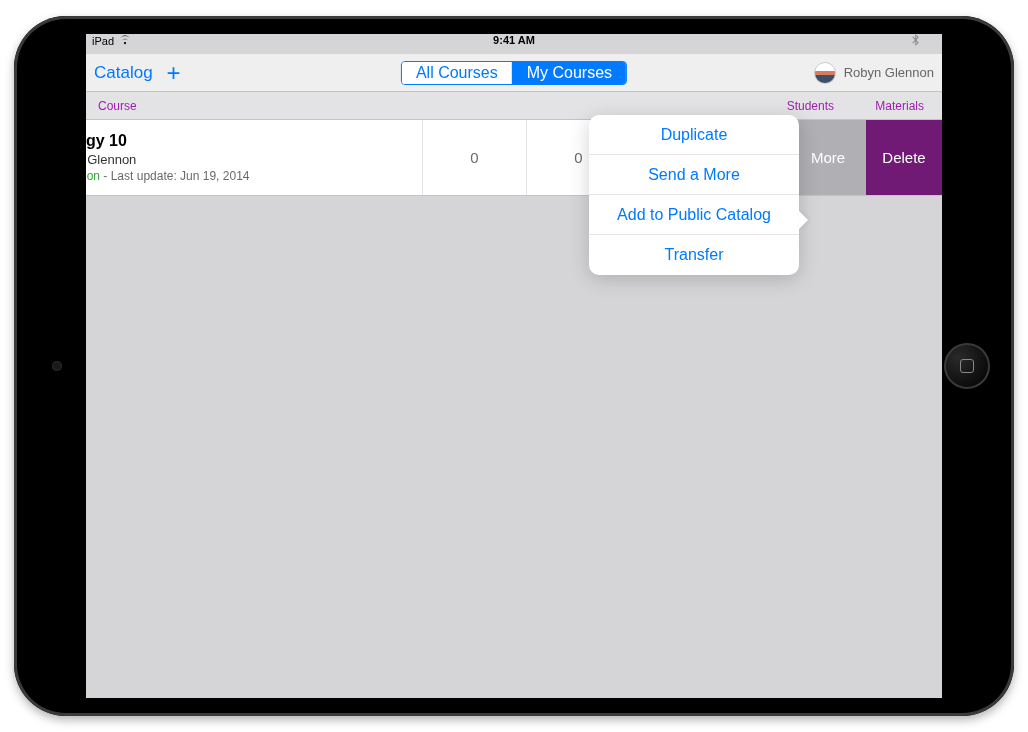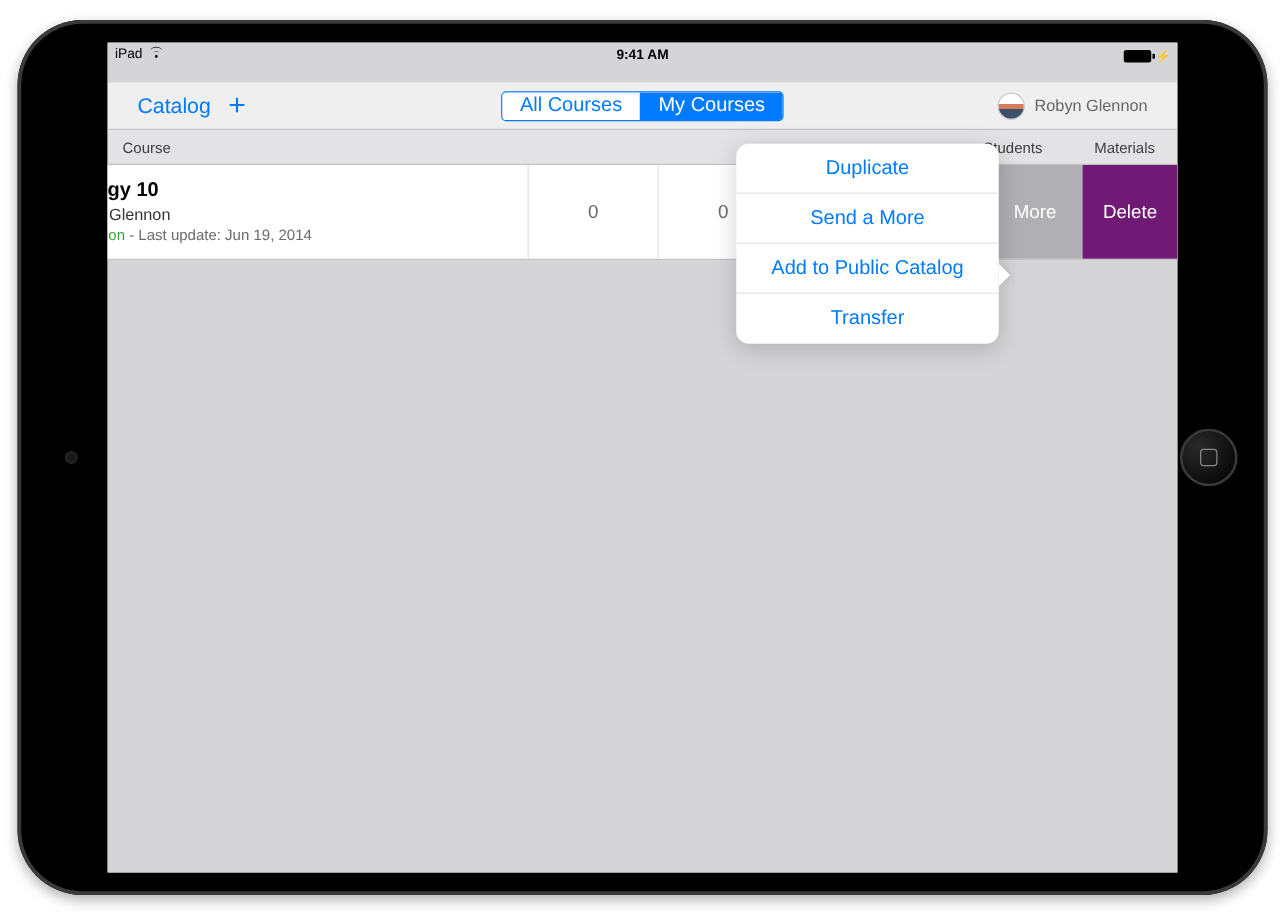--- a/index.html
+++ b/index.html
@@ -57,42 +57,42 @@
       width: 14px;
       height: 14px;
       border: 1.5px solid #888;
       border-radius: 3px;
     }
     
     .status-bar {
       height: 20px;
       background: #d5d5d8;
       display: flex;
-      align-items: flex-end;
+      align-items: flex-start;
       font-size: 11px;
       color: #000;
-      padding: 16px 6px;
+      padding: 0 6px;
       position: relative;
     }
     .status-left { display: flex; align-items: center; gap: 4px; }
     .status-center { position: absolute; left: 50%; transform: translateX(-50%); font-weight: 600; }
     .status-right { margin-left: auto; display: flex; align-items: center; gap: 4px; color: #666; flex-direction: column; }
     .wifi {  }
     .battery { display: inline-flex; align-items: center; }
     .battery-body { width: 22px; height: 10px; border: 1px solid #000; border-radius: 2px; position: relative; background: #000; margin-left: 3px; }
     .battery-tip { width: 2px; height: 4px; background: #000; border-radius: 0 1px 1px 0; margin-left: 1px; }
     .bolt { font-size: 9px; margin-left: 1px; }
     
     .nav-bar {
       height: 38px;
       background: #efefef;
       border-bottom: 1px solid #c3c3c5;
       display: flex;
       align-items: center;
-      padding: 0 24px;
+      padding: 0 8px;
       position: relative;
     }
     .nav-left { display: flex; align-items: center; gap: 14px; }
     .catalog-label { color: #007aff; font-size: 17px; cursor: pointer; }
     .plus-btn { color: #007aff; font-size: 24px; font-weight: 300; cursor: pointer; line-height: 1; }
     .segmented {
       position: absolute;
       left: 50%;
       transform: translateX(-50%);
       display: flex;
@@ -120,21 +120,21 @@
     }
     .username { font-size: 13px; color: #666; }
     
     .col-header {
       height: 28px;
       background: #e3e3e6;
       border-bottom: 1px solid #c3c3c5;
       display: flex;
       align-items: center;
       font-size: 12px;
-      color: #404040;
+      color: #a21caf;
     }
     .ch-course { flex: 1; padding-left: 12px; }
     .ch-col { width: 90px; text-align: right; padding-right: 18px; }
     
     .course-row {
       height: 76px;
       background: #fff;
       border-bottom: 1px solid #c3c3c5;
       display: flex;
       align-items: stretch;

